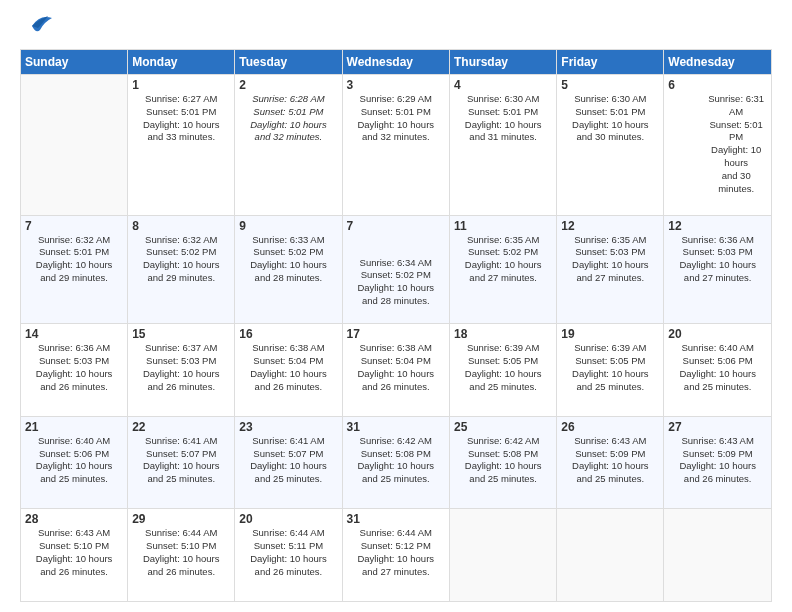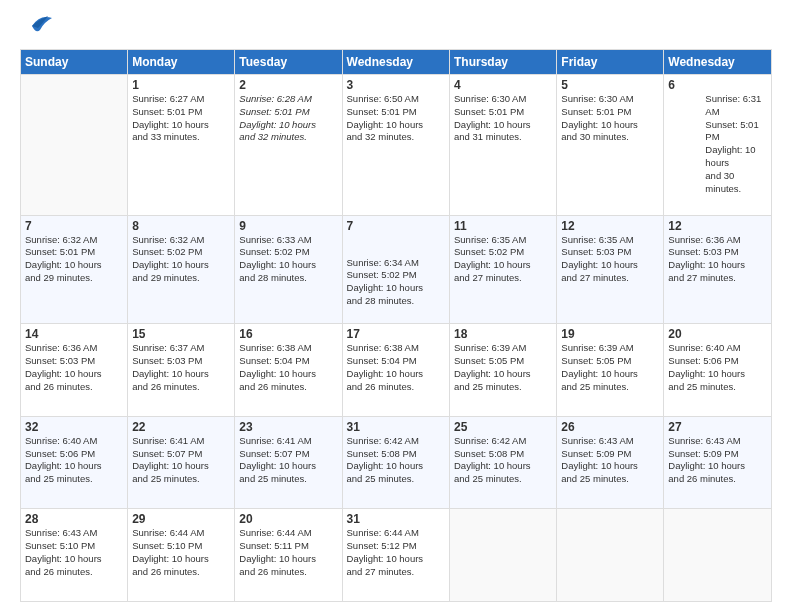--- a/index.html
+++ b/index.html
@@ -69,20 +69,21 @@
     .day-num {
       font-size: 12px;
       font-weight: bold;
       color: #333;
       display: block;
       margin-bottom: 1px;
     }
     .day-info {
       line-height: 1.35;
       font-size: 9.5px;
+      text-align: center;
     }
     .calendar tr:nth-child(even) td { background: #f5f8ff; }
     .calendar tr:nth-child(even) td.empty { background: #f0f0f0; }
   </style>
 </head>
 <body>
 
 <div class="page">
   <div class="header">
     <div class="logo">
@@ -127,21 +128,21 @@
           </td>
           <td>
             <span class="day-num">2</span>
             <div class="day-info" style="white-space: pre-line; font-style: italic;">Sunrise: 6:28 AM
 Sunset: 5:01 PM
 Daylight: 10 hours
 and 32 minutes.</div>
           </td>
           <td>
             <span class="day-num">3</span>
-            <div class="day-info" style="white-space: pre-line;">Sunrise: 6:50 AM
+            <div class="day-info" style="white-space: pre-line;">Sunrise: 6:29 AM
 Sunset: 5:01 PM
 Daylight: 10 hours
 and 32 minutes.</div>
           </td>
           <td>
             <span class="day-num">4</span>
             <div class="day-info" style="white-space: pre-line;">Sunrise: 6:30 AM
 Sunset: 5:01 PM
 Daylight: 10 hours
 and 31 minutes.</div>
@@ -258,21 +259,21 @@
           <td>
             <span class="day-num">20</span>
             <div class="day-info" style="white-space: pre-line;">Sunrise: 6:40 AM
 Sunset: 5:06 PM
 Daylight: 10 hours
 and 25 minutes.</div>
           </td>
         </tr>
         <tr>
           <td>
-            <span class="day-num">32</span>
+            <span class="day-num">21</span>
             <div class="day-info" style="white-space: pre-line;">Sunrise: 6:40 AM
 Sunset: 5:06 PM
 Daylight: 10 hours
 and 25 minutes.</div>
           </td>
           <td>
             <span class="day-num">22</span>
             <div class="day-info" style="white-space: pre-line;">Sunrise: 6:41 AM
 Sunset: 5:07 PM
 Daylight: 10 hours

